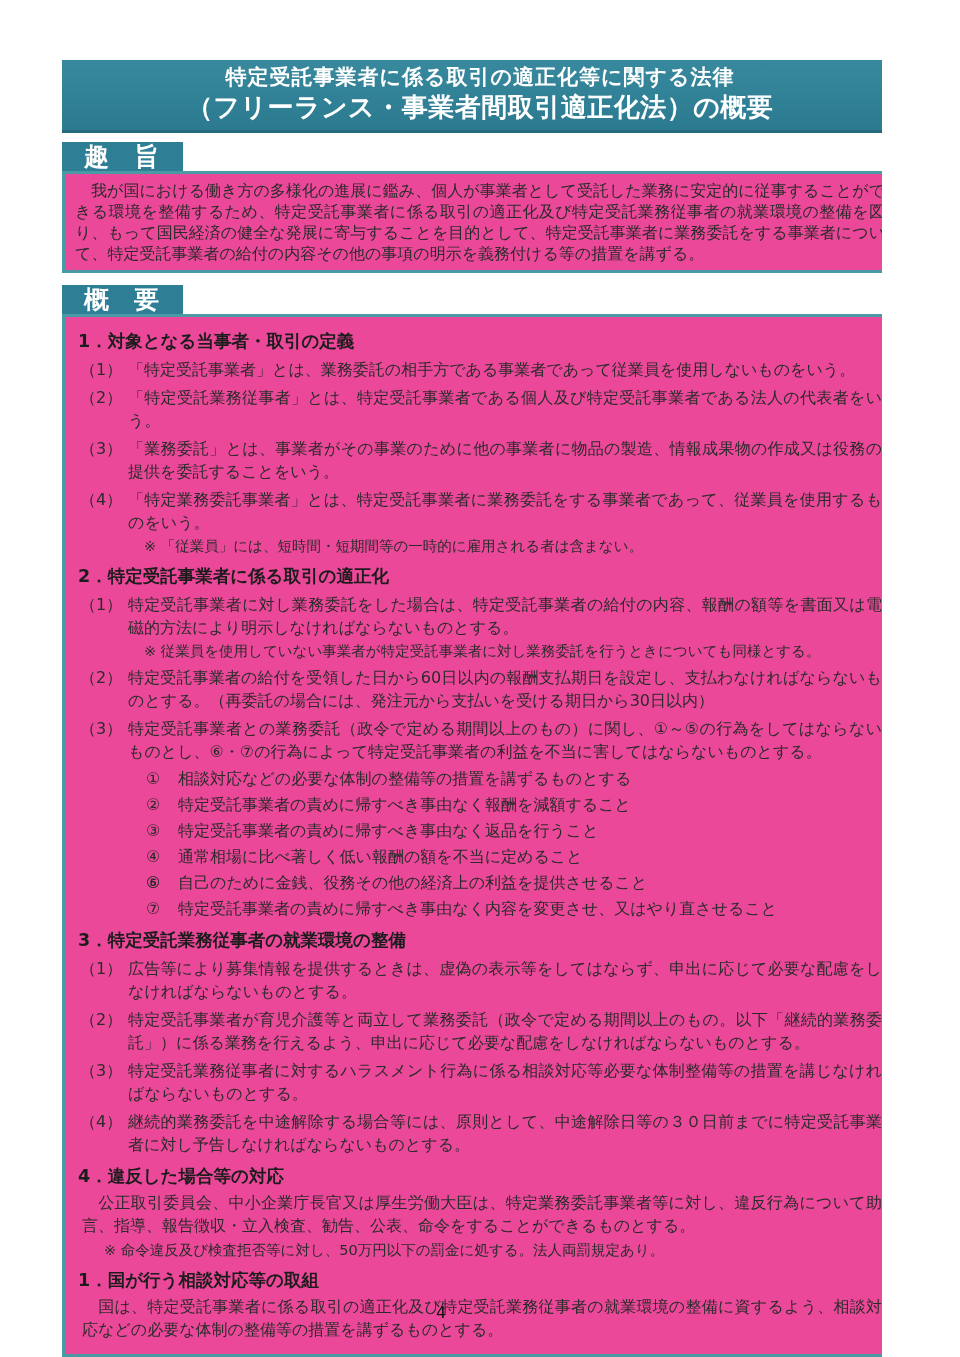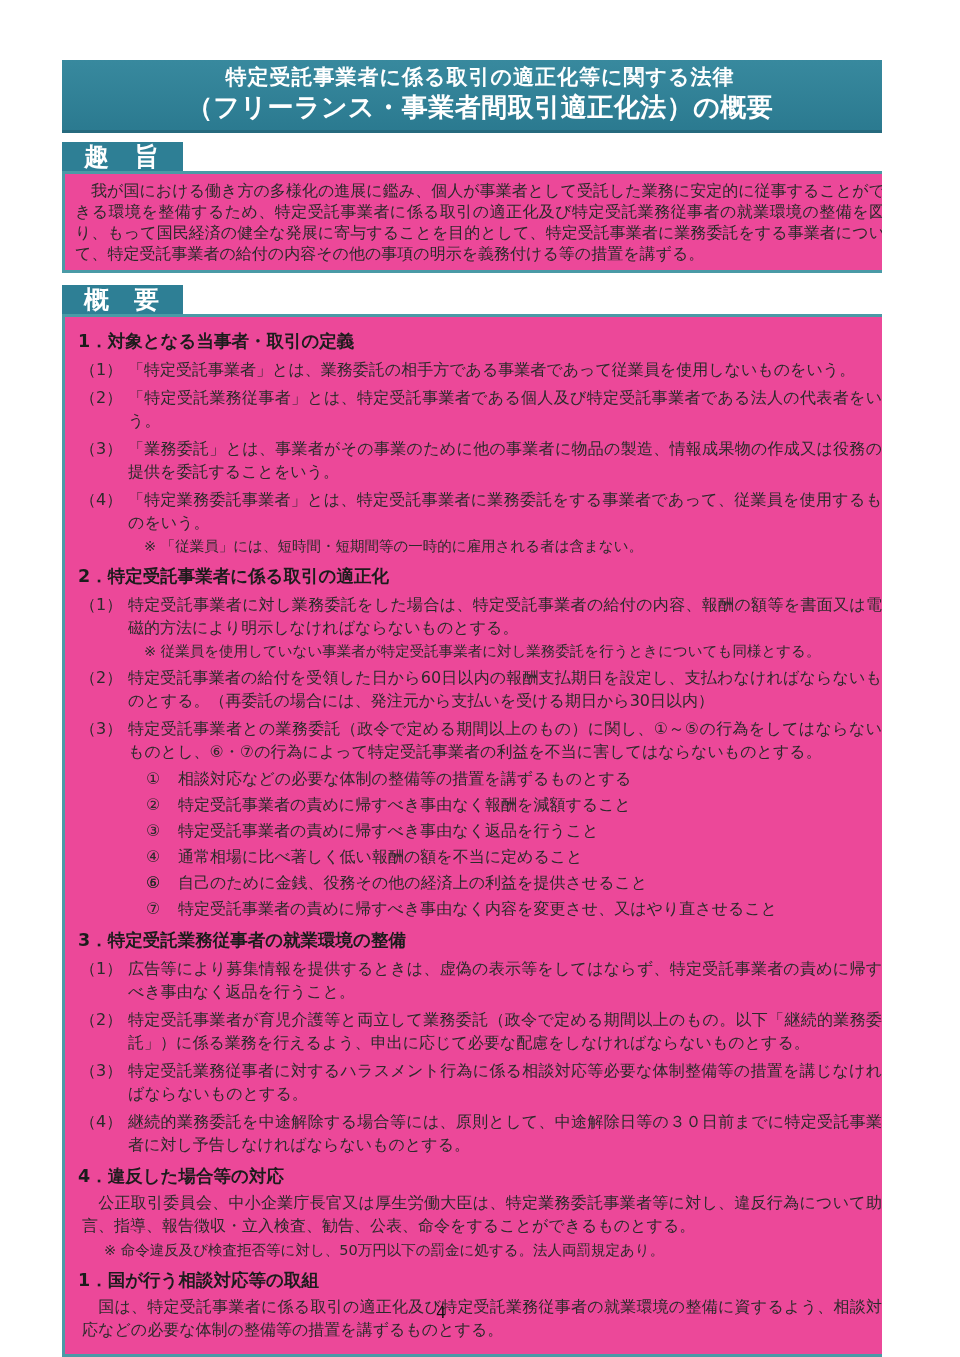--- a/index.html
+++ b/index.html
@@ -172,21 +172,21 @@
                 <span>特定受託事業者の責めに帰すべき事由なく内容を変更させ、又はやり直させること</span>
               </div>
             </div>
           </div>
         </div>
 
         <div class="section">
           <h2 class="section-heading">3．特定受託業務従事者の就業環境の整備</h2>
           <div class="item">
             <span class="marker">（1）</span>
-            <span>広告等により募集情報を提供するときは、虚偽の表示等をしてはならず、特定受託事業者の責めに帰すべき事由なく返品を行うこと。</span>
+            <span>広告等により募集情報を提供するときは、虚偽の表示等をしてはならず、申出に応じて必要な配慮をしなければならないものとする。</span>
           </div>
           <div class="item">
             <span class="marker">（2）</span>
             <span>特定受託事業者が育児介護等と両立して業務委託（政令で定める期間以上のもの。以下「継続的業務委託」）に係る業務を行えるよう、申出に応じて必要な配慮をしなければならないものとする。</span>
           </div>
           <div class="item">
             <span class="marker">（3）</span>
             <span>特定受託業務従事者に対するハラスメント行為に係る相談対応等必要な体制整備等の措置を講じなければならないものとする。</span>
           </div>
           <div class="item">

